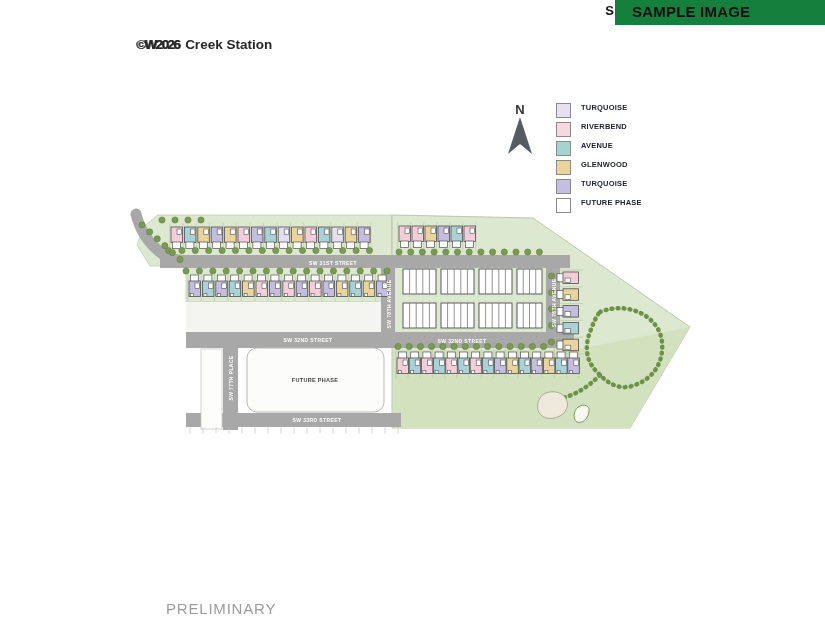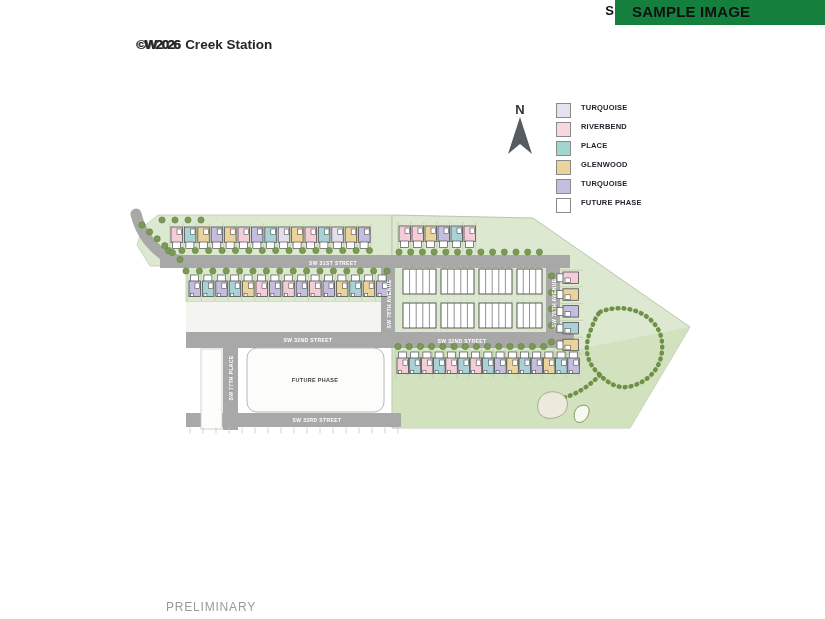--- a/index.html
+++ b/index.html
@@ -17,21 +17,21 @@
     font-size:15px;font-weight:700;color:#111;letter-spacing:0.2px;}
   
   .compass{position:absolute;left:498px;top:103px;width:44px;text-align:center;}
   .compass .n{font-size:13px;font-weight:700;color:#333;line-height:13px;}
   
   .legend{position:absolute;left:556px;top:103px;}
   .legend-row{display:flex;align-items:flex-start;height:19px;}
   .swatch{width:13px;height:13px;border:1px solid #8a8a8a;margin-right:10px;background:#fff;}
   .legend-label{font-size:7.5px;font-weight:700;color:#20242e;letter-spacing:0.2px;}
   
-  .footer{position:absolute;left:147px;top:600px;font-size:12px;color:#9b9b9b;letter-spacing:0.8px;padding-left:19px;}
+  .footer{position:absolute;left:147px;top:600px;font-size:15px;color:#9b9b9b;letter-spacing:0.8px;padding-left:19px;}
   
   #site-svg{position:absolute;left:0;top:0;}
   .street-label{font-size:5px;font-weight:700;fill:#ffffff;letter-spacing:0.4px;}
   .area-label{font-size:5.5px;font-weight:700;fill:#3f3f3f;letter-spacing:0.3px;}
 </style>
 </head>
 <body>
 
 <div class="title-wrap">
   <span class="scramble">©W2026</span><span>Creek Station</span>
@@ -53,21 +53,21 @@
   <div class="legend-row">
     <span class="swatch" style="background: rgb(230, 225, 240);"></span>
     <span class="legend-label">TURQUOISE</span>
   </div>
   <div class="legend-row">
     <span class="swatch" style="background: rgb(248, 215, 222);"></span>
     <span class="legend-label">RIVERBEND</span>
   </div>
   <div class="legend-row">
     <span class="swatch" style="background: rgb(162, 212, 208);"></span>
-    <span class="legend-label">PLACE</span>
+    <span class="legend-label">AVENUE</span>
   </div>
   <div class="legend-row">
     <span class="swatch" style="background: rgb(236, 211, 155);"></span>
     <span class="legend-label">GLENWOOD</span>
   </div>
   <div class="legend-row">
     <span class="swatch" style="background: rgb(196, 191, 226);"></span>
     <span class="legend-label">TURQUOISE</span>
   </div>
   <div class="legend-row">

